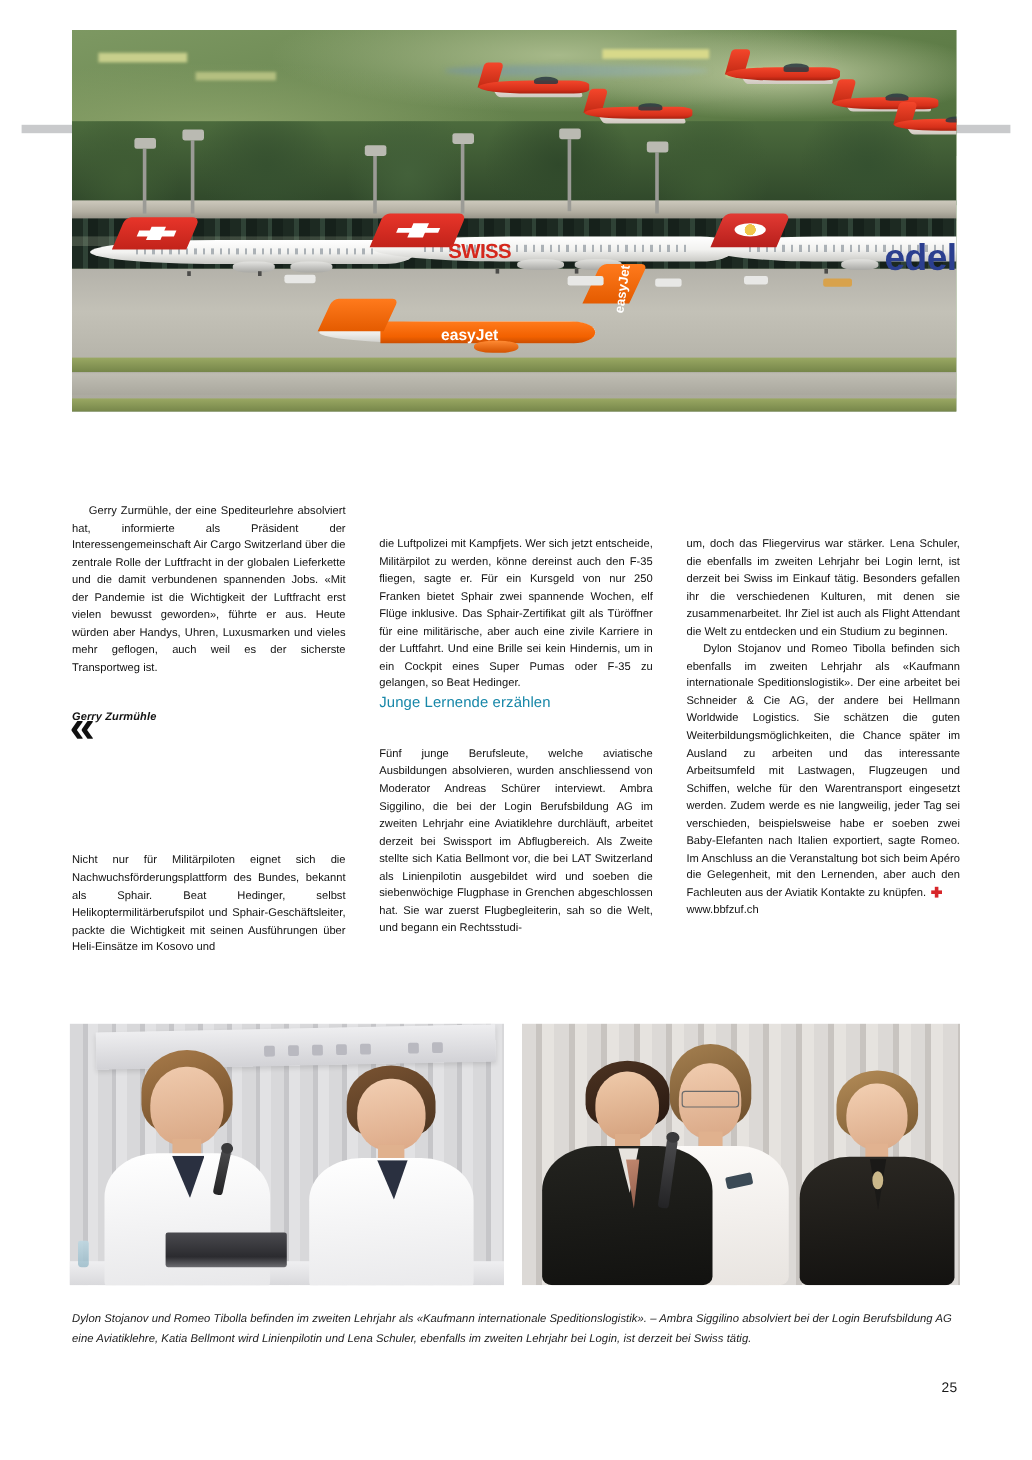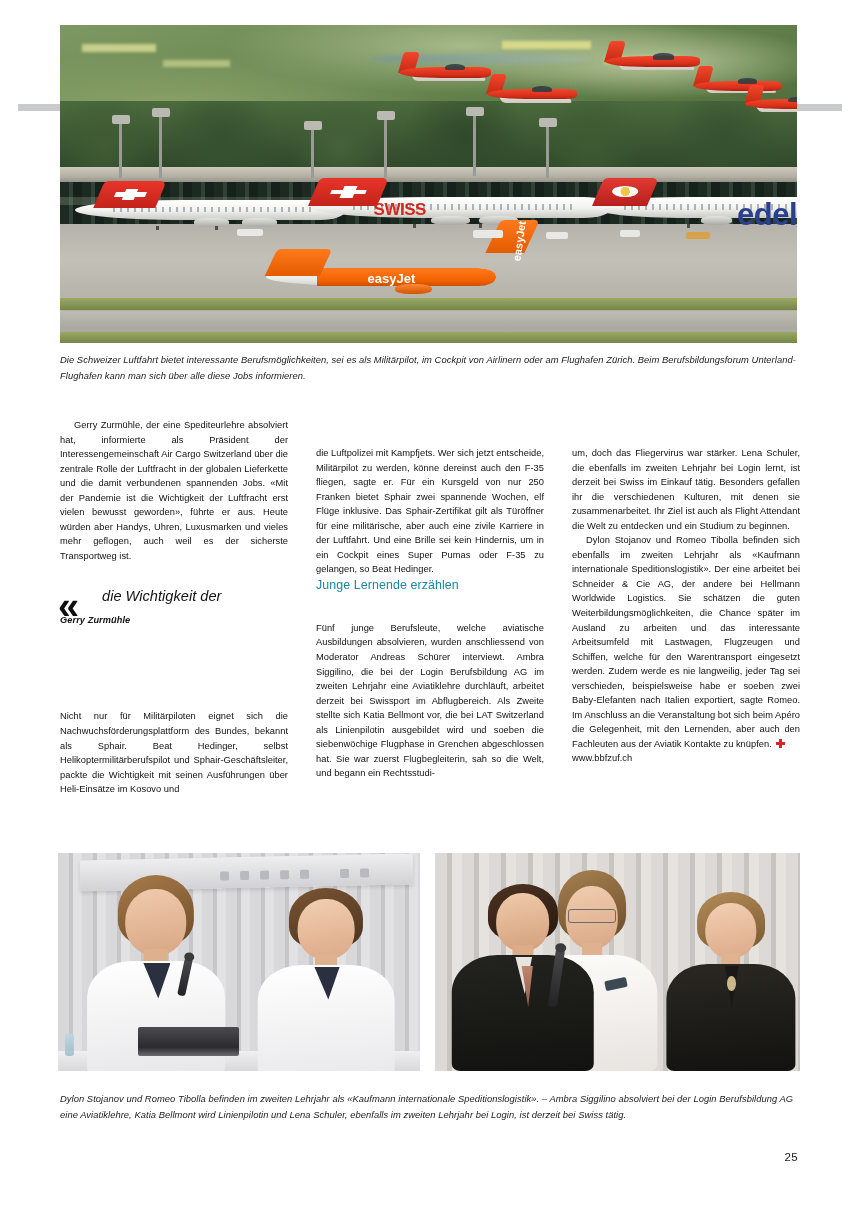--- a/index.html
+++ b/index.html
@@ -479,31 +479,29 @@
     <div class="veh" style="left:66%;top:65%;width:22px;height:7px;"></div>
     <div class="veh" style="left:76%;top:64.5%;width:20px;height:7px;"></div>
     <div class="veh" style="left:85%;top:65%;width:24px;height:7px;background:#d8a24c;"></div>
     <div class="veh" style="left:24%;top:64%;width:26px;height:7px;"></div>
 
     <div class="hero-grass g1"></div>
     <div class="hero-taxiline"></div>
     <div class="hero-grass g2"></div>
   </div>
 
-  <div class="caption caption-top">Die Schweizer Luftfahrt bietet interessante Berufsmöglichkeiten, sei es als Militärpilot, im Cockpit von Airlinern oder am Flughafen Zürich. Beim Berufsbildungsforum Unterland-Flughafen kann man sich über alle diese Jobs informieren.</div>
 
   <div class="cols">
 
     <div class="col col1">
       <p>Gerry Zurmühle, der eine Spediteurlehre absolviert hat, informierte als Präsident der Interessengemeinschaft Air Cargo Switzerland über die zentrale Rolle der Luftfracht in der globalen Lieferkette und die damit verbundenen spannenden Jobs. «Mit der Pandemie ist die Wichtigkeit der Luftfracht erst vielen bewusst geworden», führte er aus. Heute würden aber Handys, Uhren, Luxusmarken und vieles mehr geflogen, auch weil es der sicherste Transportweg ist.</p>
 
       <div class="pullquote">
         <span class="pq-mark">«</span>
         <div class="pq-text">
-          <span class="l2">die Wichtigkeit der</span>
           <span class="pq-author">Gerry Zurmühle</span>
         </div>
       </div>
 
       <p class="noindent">Nicht nur für Militärpiloten eignet sich die Nachwuchsförderungsplattform des Bundes, bekannt als Sphair. Beat Hedinger, selbst Helikoptermilitärberufspilot und Sphair-Geschäftsleiter, packte die Wichtigkeit mit seinen Ausführungen über Heli-Einsätze im Kosovo und</p>
     </div>
 
     <div class="col col2">
       <p class="noindent">die Luftpolizei mit Kampfjets. Wer sich jetzt entscheide, Militärpilot zu werden, könne dereinst auch den F-35 fliegen, sagte er. Für ein Kursgeld von nur 250 Franken bietet Sphair zwei spannende Wochen, elf Flüge inklusive. Das Sphair-Zertifikat gilt als Türöffner für eine militärische, aber auch eine zivile Karriere in der Luftfahrt. Und eine Brille sei kein Hindernis, um in ein Cockpit eines Super Pumas oder F-35 zu gelangen, so Beat Hedinger.</p>
       <p class="subhead">Junge Lernende erzählen</p>

